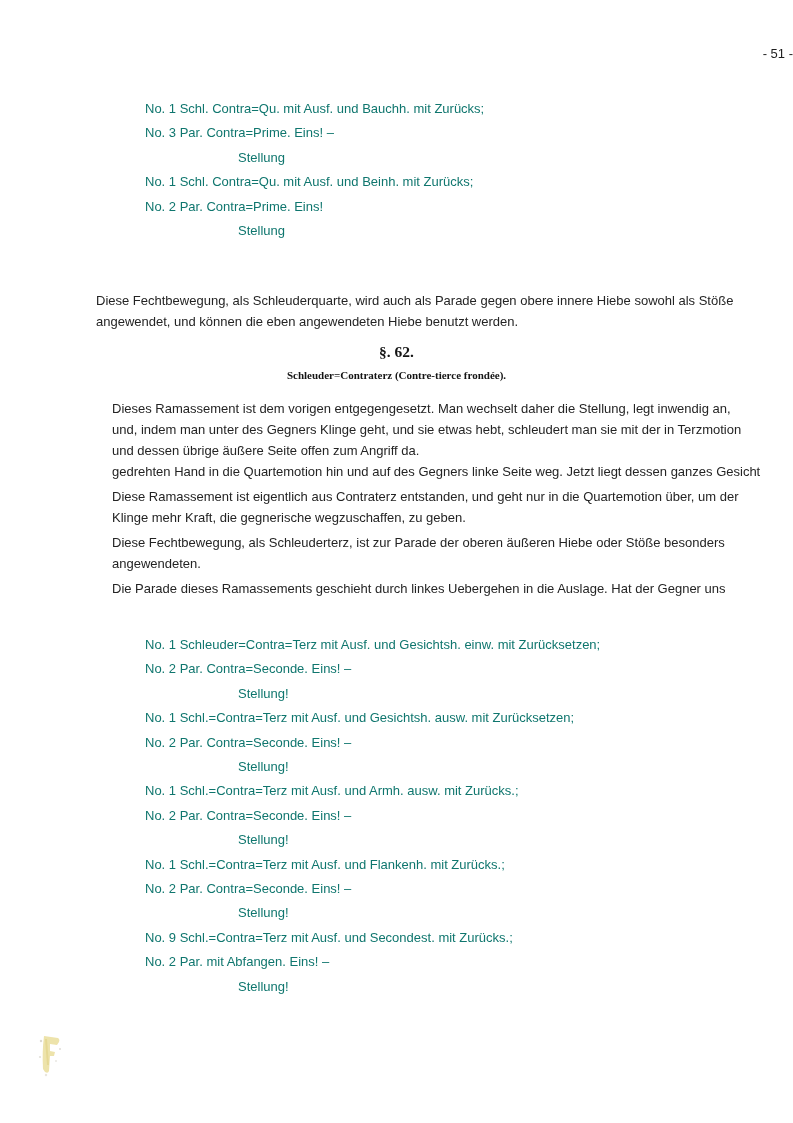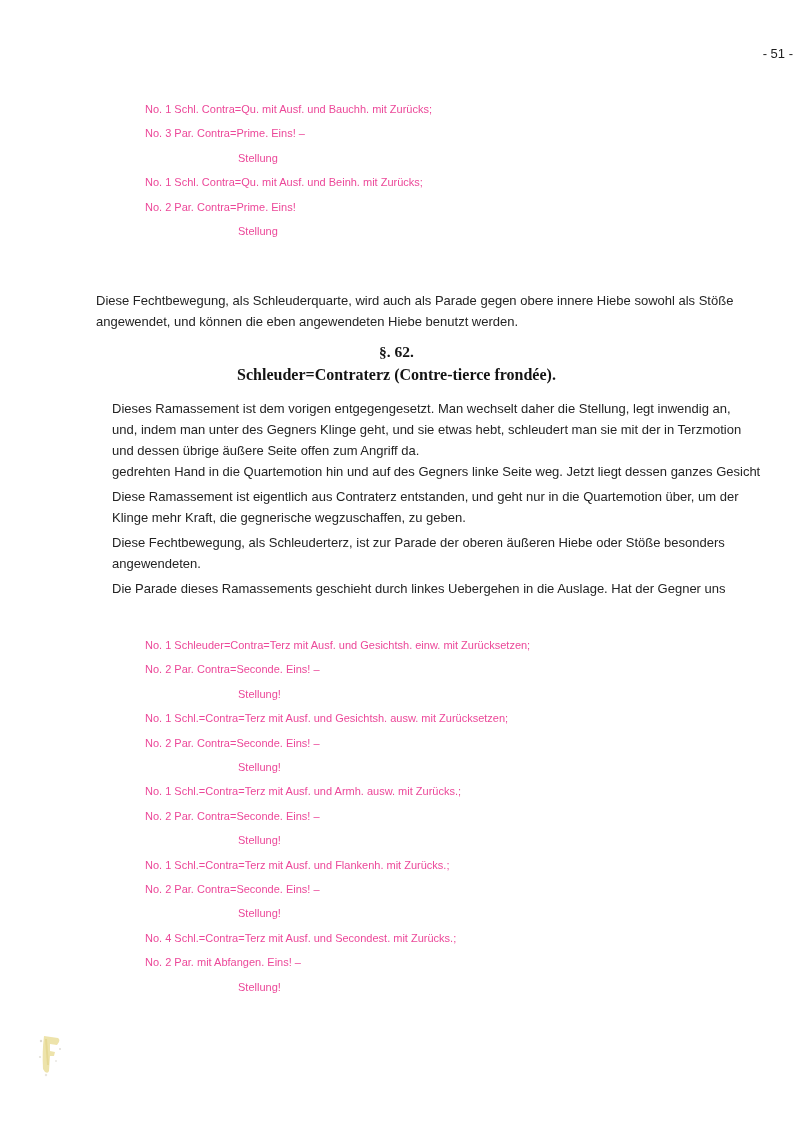--- a/index.html
+++ b/index.html
@@ -22,25 +22,25 @@
     color: #1f1f1f;
   }
   .drill-list {
     position: absolute;
     left: 96px;
     width: 640px;
   }
   .drill-list.top { top: 97px; }
   .drill-list.bottom { top: 633px; }
   .drill-line {
-    font-size: 11px;
+    font-size: 13px;
     line-height: 24.4px;
     padding-left: 49px;
     white-space: nowrap;
-    color: #ec4899;
+    color: #0f766e;
   }
   .drill-line.stellung { padding-left: 142px; }
   .paragraph {
     position: absolute;
     left: 96px;
     width: 640px;
     font-size: 13px;
     line-height: 21px;
     color: #242424;
   }
@@ -60,21 +60,21 @@
     position: absolute;
     top: 341px;
     left: 0;
     width: 793px;
     text-align: center;
     font-family: "Liberation Serif", serif;
     font-weight: bold;
     color: #141414;
   }
   .section-number { font-size: 15.5px; line-height: 22px; }
-  .section-title  { font-size: 16px; line-height: 24px; }
+  .section-title  { font-size: 11px; line-height: 24px; }
   .watermark {
     position: absolute;
     left: 34px;
     top: 1031px;
     width: 34px;
     height: 48px;
     filter: blur(0.6px);
     opacity: 0.9;
   }
 </style>
@@ -130,21 +130,21 @@
     <div class="drill-line stellung">Stellung!</div>
     <div class="drill-line">No. 1 Schl.=Contra=Terz mit Ausf. und Gesichtsh. ausw. mit Zurücksetzen;</div>
     <div class="drill-line">No. 2 Par. Contra=Seconde. Eins! –</div>
     <div class="drill-line stellung">Stellung!</div>
     <div class="drill-line">No. 1 Schl.=Contra=Terz mit Ausf. und Armh. ausw. mit Zurücks.;</div>
     <div class="drill-line">No. 2 Par. Contra=Seconde. Eins! –</div>
     <div class="drill-line stellung">Stellung!</div>
     <div class="drill-line">No. 1 Schl.=Contra=Terz mit Ausf. und Flankenh. mit Zurücks.;</div>
     <div class="drill-line">No. 2 Par. Contra=Seconde. Eins! –</div>
     <div class="drill-line stellung">Stellung!</div>
-    <div class="drill-line">No. 4 Schl.=Contra=Terz mit Ausf. und Secondest. mit Zurücks.;</div>
+    <div class="drill-line">No. 9 Schl.=Contra=Terz mit Ausf. und Secondest. mit Zurücks.;</div>
     <div class="drill-line">No. 2 Par. mit Abfangen. Eins! –</div>
     <div class="drill-line stellung">Stellung!</div>
   </div>
 
   <div class="watermark">
     <svg width="34" height="48" viewBox="0 0 34 48">
       <path d="M10 5 L24 7 Q26 8 25 11 L23 14 L16 13 L16 20 L21 21 L20 25 L16 25 L15 40 Q14 43 11 41 L9 38 Q8 20 10 5 Z" fill="#ece0a2"></path>
       <path d="M12 8 L14 34" stroke="#e3d489" stroke-width="2" fill="none"></path>
       <circle cx="7" cy="10" r="1.2" fill="#b9b3a6" opacity="0.55"></circle>
       <circle cx="26" cy="18" r="1" fill="#b9b3a6" opacity="0.5"></circle>

